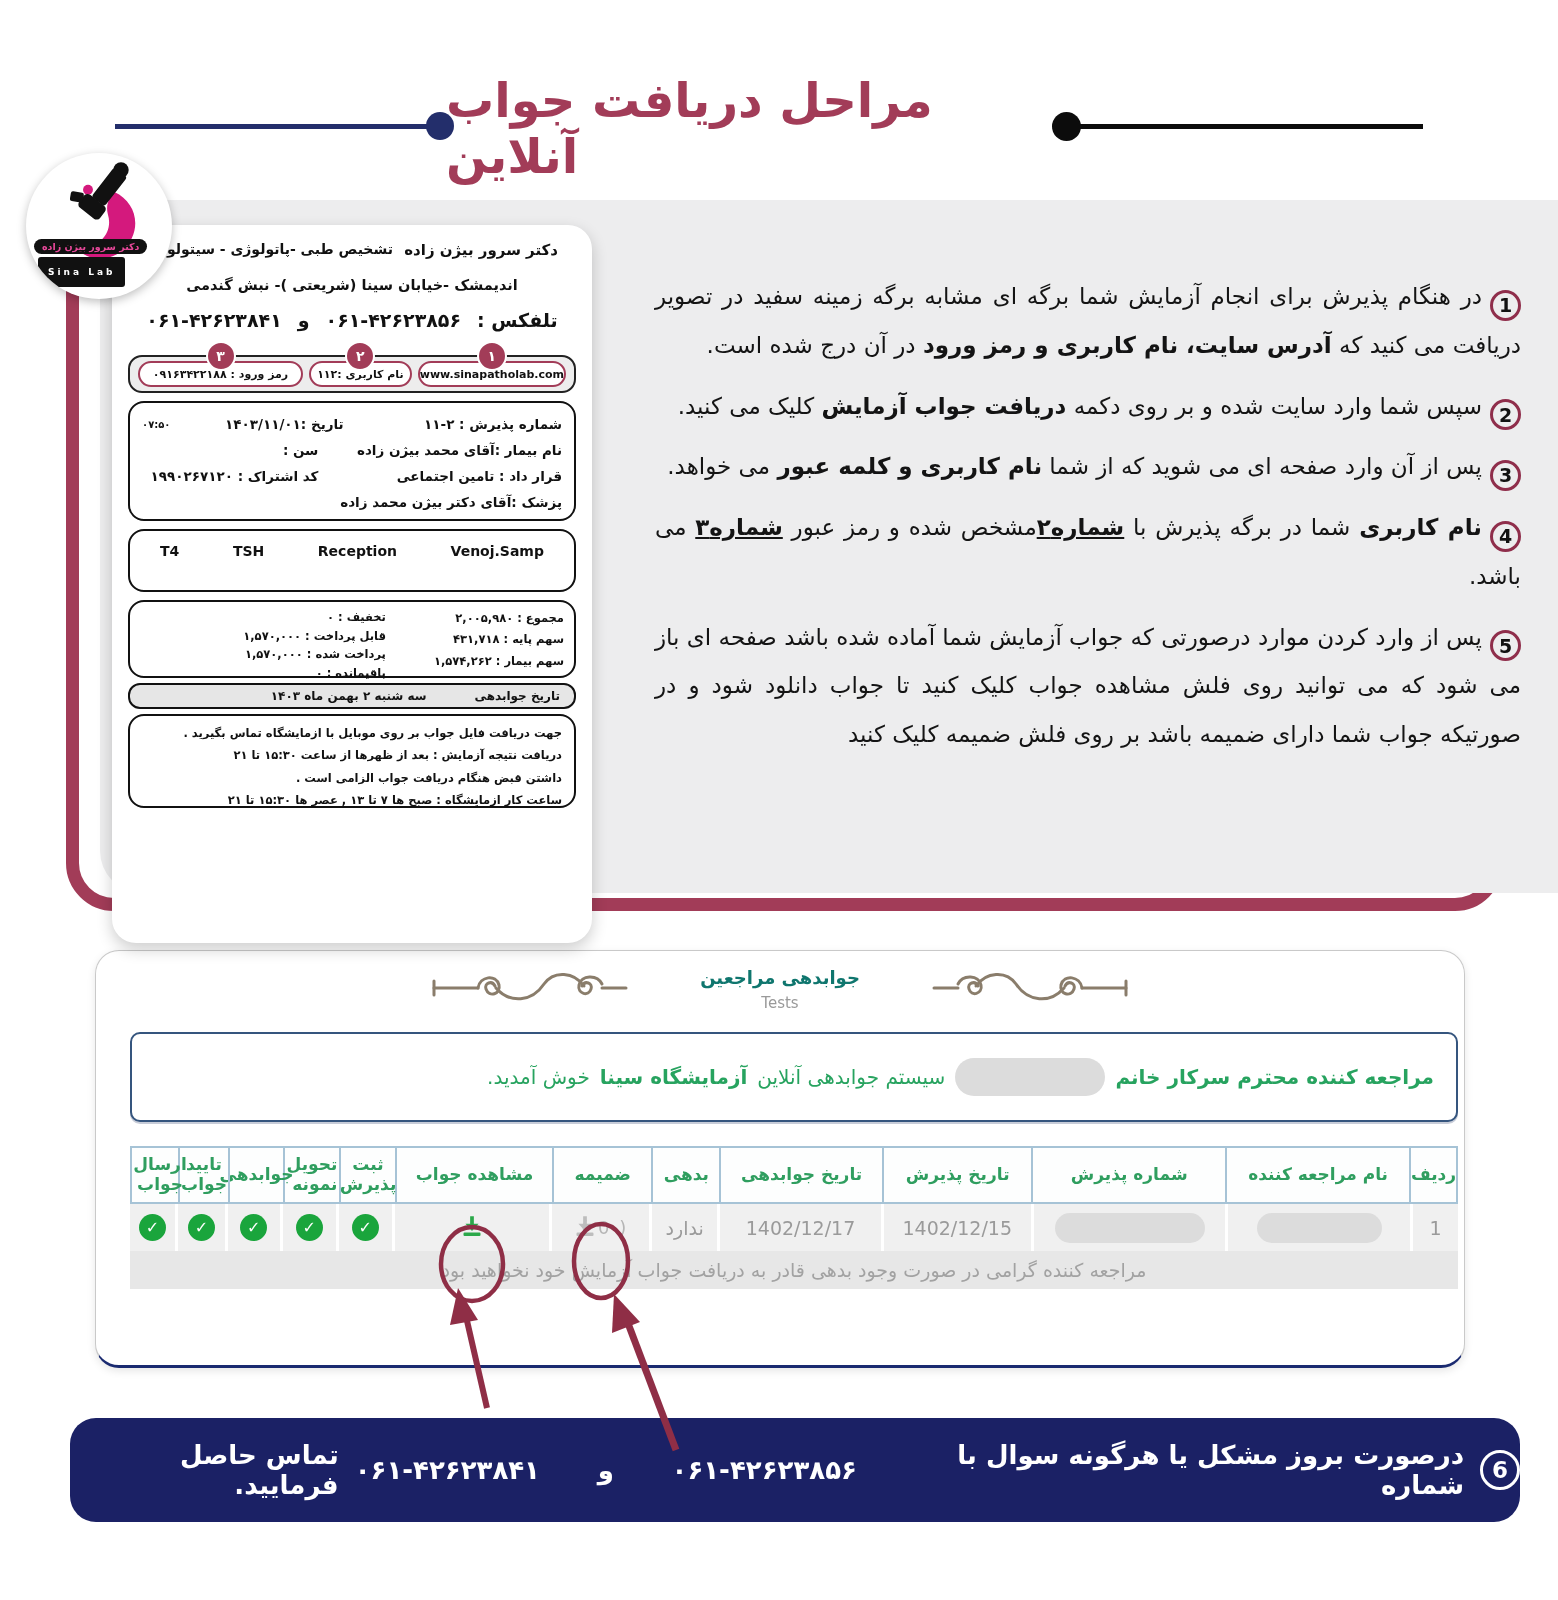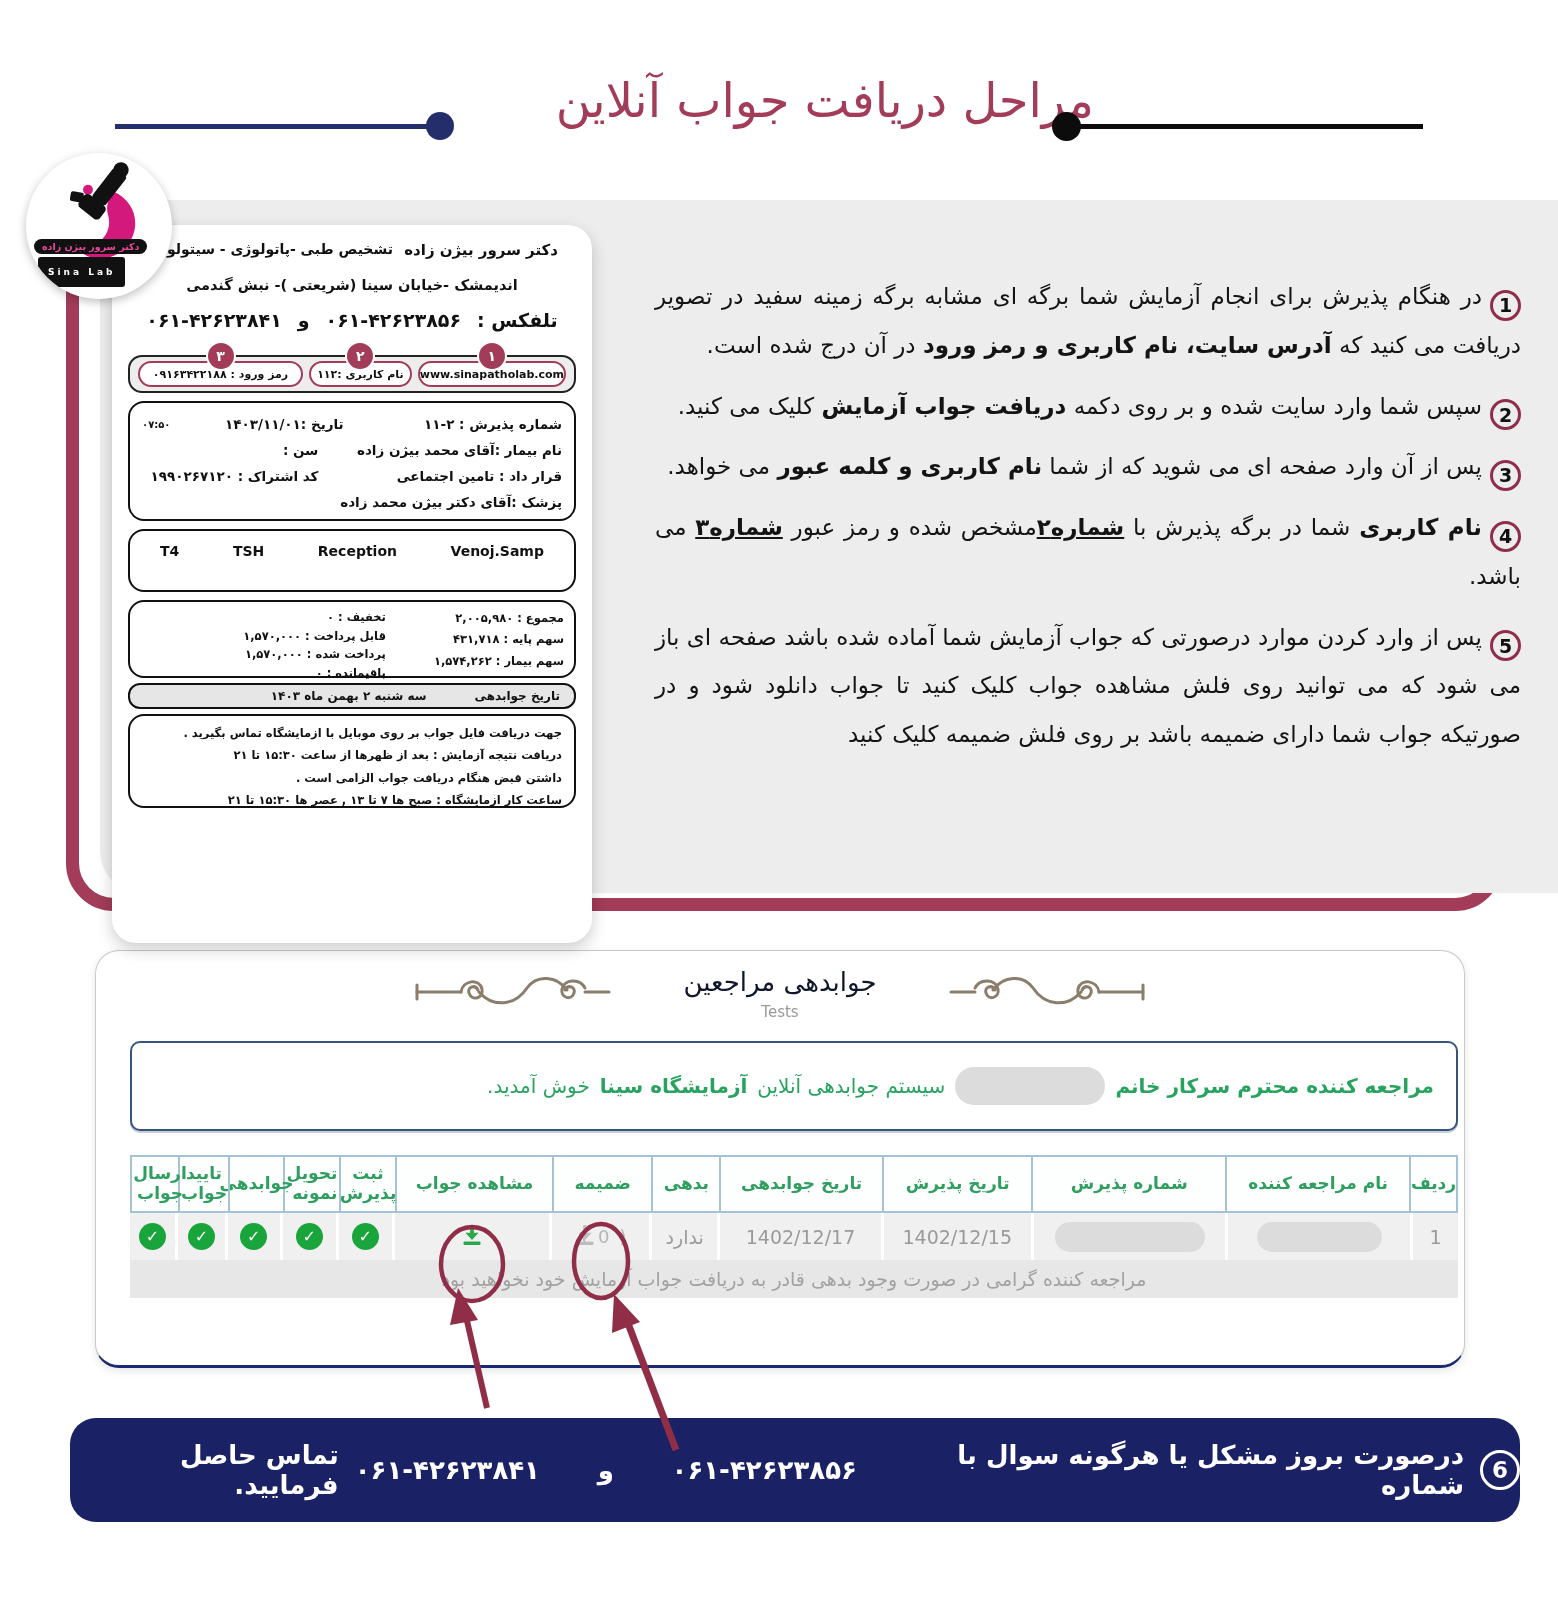--- a/index.html
+++ b/index.html
@@ -5,22 +5,22 @@
   :root{
     --maroon:#a23c58; --maroon-dark:#8f2e4b; --navy:#1b2165; --navy-line:#232e6b;
     --green:#27a35f; --check-green:#1aa53c; --dl-green:#2ba84a;
     --gray-panel:#ededee; --tbl-border:#a6c3d6;
   }
   *{box-sizing:border-box;margin:0;padding:0}
   body{background:#fff;font-family:"DejaVu Sans",sans-serif}
   .page{position:relative;width:1558px;height:1600px;background:#fff;overflow:hidden}
 
   
-  .main-title{position:absolute;left:484px;top:72px;width:610px;text-align:right;
-    font-size:48px;font-weight:normal;color:var(--maroon);direction:rtl}
+  .main-title{position:absolute;left:446px;top:72px;width:610px;text-align:left;
+    font-size:48px;font-weight:bold;color:var(--maroon);direction:rtl}
   .line-left{position:absolute;left:115px;top:124px;width:312px;height:5px;background:var(--navy-line)}
   .dot-left{position:absolute;left:426px;top:112px;width:28px;height:28px;border-radius:50%;background:var(--navy-line)}
   .dot-right{position:absolute;left:1052px;top:112px;width:29px;height:29px;border-radius:50%;background:#0c0c0c}
   .line-right{position:absolute;left:1078px;top:124px;width:345px;height:5px;background:#0c0c0c}
 
   
   .logo{position:absolute;left:26px;top:153px;width:146px;height:146px;border-radius:50%;
     background:#fff;box-shadow:0 3px 10px rgba(0,0,0,.25);z-index:6;overflow:hidden}
   .logo svg{position:absolute;left:18px;top:6px}
   .logo-pill1{position:absolute;left:8px;top:86px;background:#111;color:#e8489a;font-size:9.5px;
@@ -78,21 +78,21 @@
     border-radius:50%;align-items:center;justify-content:center;font-size:19px;font-weight:bold;
     margin-left:8px;vertical-align:-8px;color:#111;background:transparent}
   .b{font-weight:bold}.u{text-decoration:underline}
 
   
   .portal{position:absolute;left:95px;top:950px;width:1370px;height:418px;background:#fff;
     border:1px solid #c9c9c9;border-bottom:3px solid #1a2a70;border-radius:24px;z-index:2;
     box-shadow:0 3px 8px rgba(0,0,0,.10)}
   .portal-head{margin-top:16px;display:flex;align-items:center;justify-content:center;gap:70px}
   .portal-head .mid{text-align:center}
-  .portal-title{font-size:26px;font-weight:normal;color:#0f172a;direction:rtl}
+  .portal-title{font-size:18px;font-weight:bold;color:#0f766e;direction:rtl}
   .portal-sub{font-size:15px;color:#9a9a9a;margin-top:6px}
   .welcome{direction:rtl;margin:20px 6px 0 34px;height:90px;border:2px solid #35557e;border-radius:10px;
     background:#fff;display:flex;align-items:center;padding:0 22px;box-shadow:0 2px 0 rgba(30,50,100,.25)}
   .welcome-text{display:flex;align-items:center;gap:10px;color:var(--green);font-size:20px;flex:1}
   .blur-pill{background:#dcdcdc;border-radius:19px;height:38px}
   .welcome .blur-pill{width:150px}
   .logout-wrap{border:2px solid #b9c6d2;border-radius:12px;padding:3px}
   .logout-btn{background:linear-gradient(#ececec,#cfcfcf);border:2px solid #8f8f8f;border-radius:8px;
     padding:7px 26px;font-size:19px;font-weight:bold;color:#111;cursor:pointer;direction:rtl;
     font-family:"DejaVu Sans",sans-serif}

